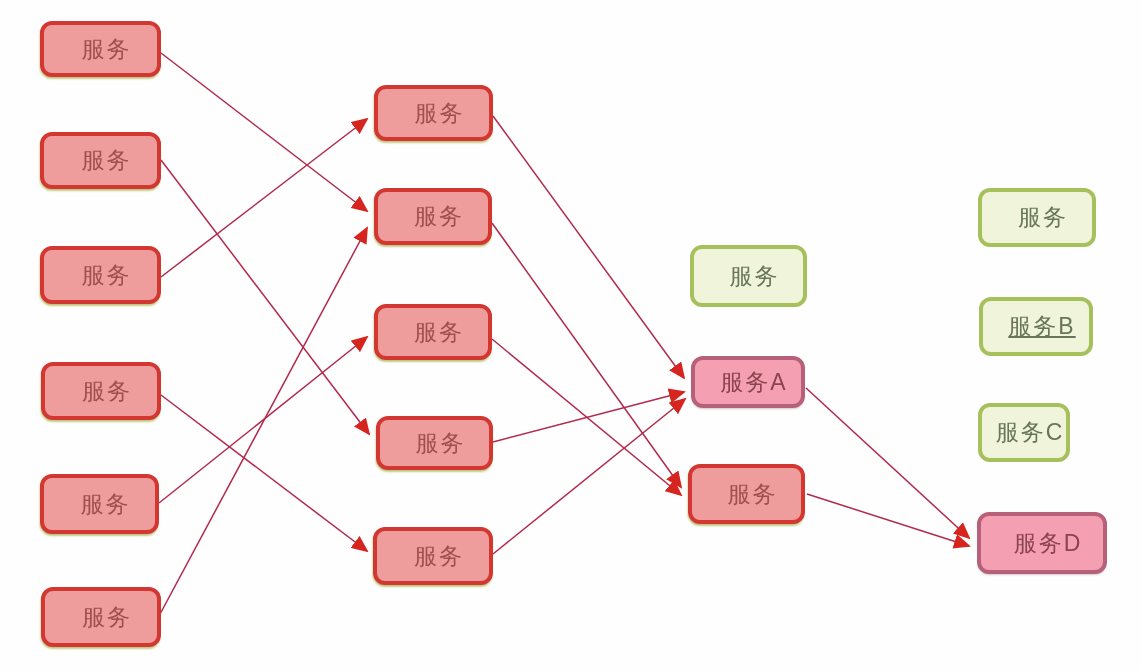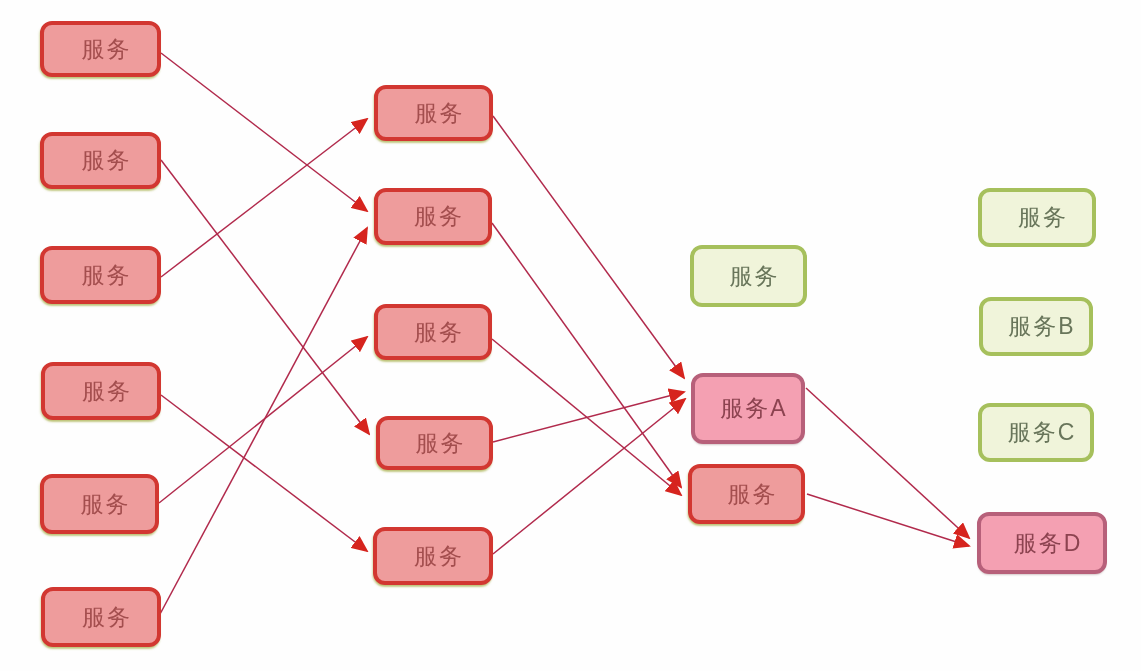--- a/index.html
+++ b/index.html
@@ -95,32 +95,32 @@
       </div>
       <div class="node red" style="left: 376px; top: 416px; width: 117px; height: 54px;">
         <span>服务</span>
       </div>
       <div class="node red" style="left: 373px; top: 527px; width: 120px; height: 58px;">
         <span>服务</span>
       </div>
       <div class="node green" style="left: 690px; top: 245px; width: 117px; height: 62px;">
         <span>服务</span>
       </div>
-      <div class="node pink" style="left: 691px; top: 373px; width: 114px; height: 71px; align-items: center;">
+      <div class="node pink" style="left: 691px; top: 356px; width: 114px; height: 52px; align-items: center;">
         <span>服务A</span>
       </div>
       <div class="node red" style="left: 688px; top: 464px; width: 117px; height: 60px;">
         <span>服务</span>
       </div>
       <div class="node green" style="left: 978px; top: 188px; width: 118px; height: 59px;">
         <span>服务</span>
       </div>
-      <div class="node green" style="left: 979px; top: 297px; width: 114px; height: 59px;">
+      <div class="node green" style="left: 979px; top: 297px; width: 114px; height: 59px; text-decoration: underline;">
         <span>服务B</span>
       </div>
-      <div class="node green" style="left: 978px; top: 403px; width: 116px; height: 59px;">
+      <div class="node green" style="left: 978px; top: 403px; width: 92px; height: 59px;">
         <span>服务C</span>
       </div>
       <div class="node pink" style="left: 977px; top: 512px; width: 130px; height: 62px;">
         <span>服务D</span>
       </div>
     </div>
 </div>
 
 </body></html>

